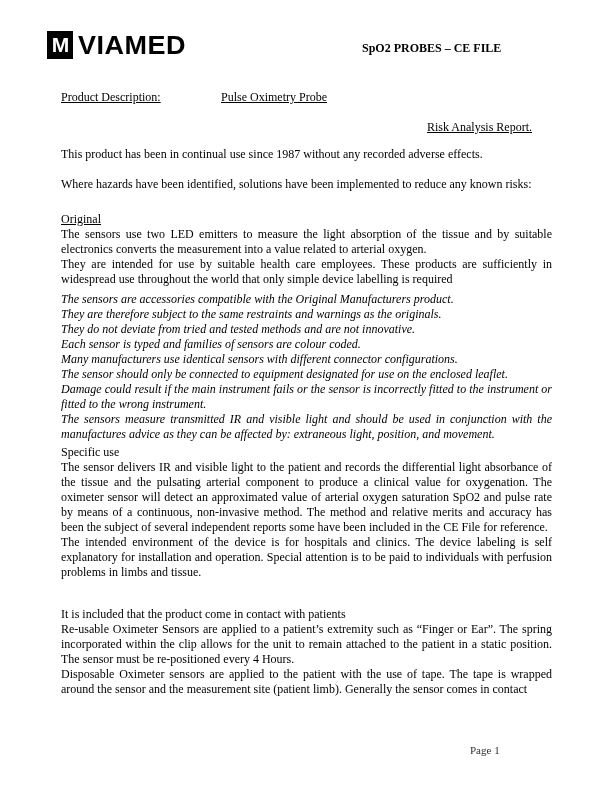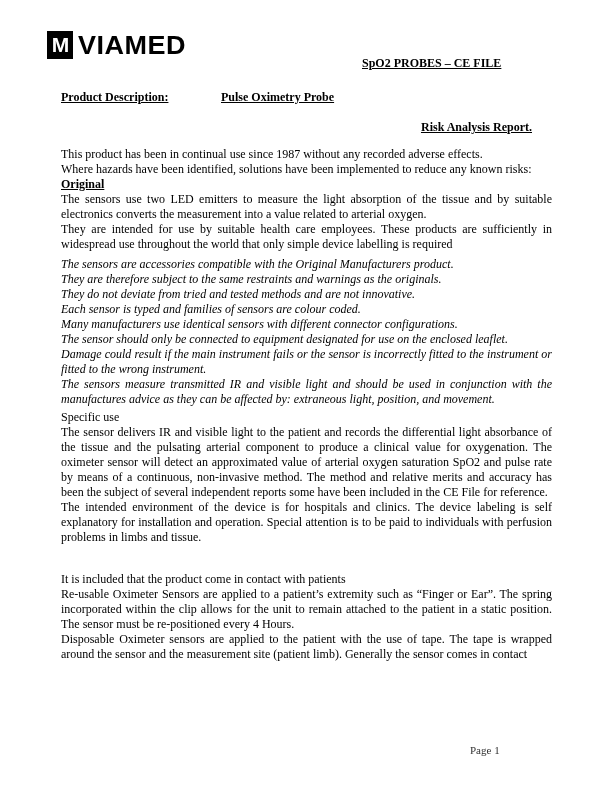--- a/index.html
+++ b/index.html
@@ -40,48 +40,47 @@
     font-weight: 700;
     font-size: 27px;
     line-height: 28px;
     letter-spacing: 0.5px;
     margin-left: 5px;
     transform: scaleY(0.96);
   }
   .doc-ref {
     position: absolute;
     left: 362px;
-    top: 56px;
+    top: 41px;
     font-weight: bold;
-    text-decoration: underline;
   }
   
   .content {
     position: absolute;
     left: 61px;
     top: 90px;
     width: 491px;
   }
-  .bu { font-weight: bold; text-decoration: underline; }
+  .bu { font-weight: normal; text-decoration: underline; }
   .b  { font-weight: normal; }
   .product-line { margin: 0 0 15px 0; }
   .product-label-cell { display: inline-block; min-width: 157px; }
   .report-title {
     text-align: right;
     margin: 0 20px 12px 0;
   }
   .para {
     margin: 0;
     text-align: justify;
     white-space: pre-line;
   }
-  .mb15 { }
+  .mb15 { margin-bottom: 15px; }
   .mb13 { margin-bottom: 13px; }
   .mb9  { margin-bottom: 27px; }
-  .mb8  { margin-bottom: 0; }
+  .mb8  { margin-bottom: 20px; }
   .mb5  { margin-bottom: 5px; }
   .mb3  { margin-bottom: 3px; font-style: italic; }
   .heading { margin: 0; }
   
   .footer-left {
     position: absolute;
     left: 58px;
     top: 737px;
     font-size: 9.5px;
     line-height: 11.5px;

